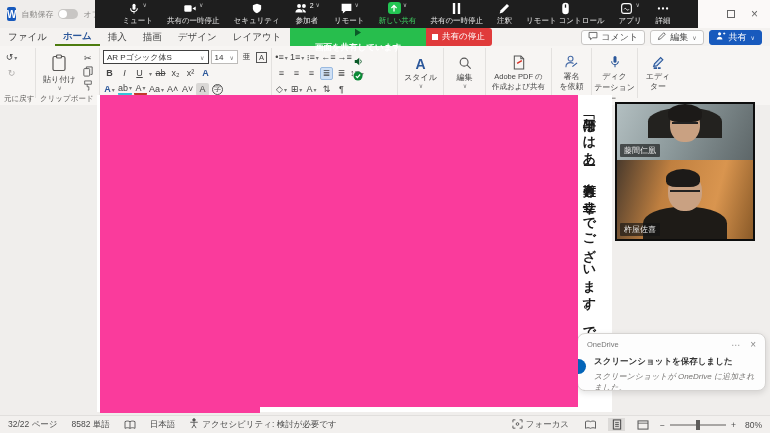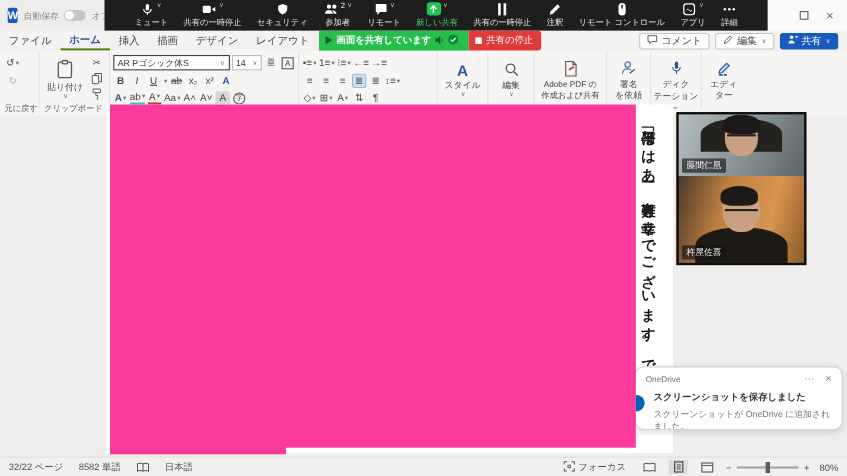--- a/index.html
+++ b/index.html
@@ -23,21 +23,21 @@
   .mt-green { color:#3FD463; }
   .greenbox { width:13px; height:12px; background:#23C553; border-radius:3px; display:flex; align-items:center; justify-content:center; }
   .tb-right { width:72px; background:#FBF9F8; display:flex; align-items:center; justify-content:flex-end; gap:16px; padding-right:12px; color:#666; }
   .restore-box { width:8px; height:8px; border:1px solid #666; display:inline-block; }
   .close-x { font-size:12px; }
 
   
   .tabrow { height:18px; background:#F4F2F0; display:flex; align-items:stretch; font-size:9.5px; color:#444; position:relative; flex:none; }
   .tab { padding:0 8px; display:flex; align-items:center; cursor:pointer; white-space:nowrap; }
   .tab.active { color:#2B579A; border-bottom:2px solid #4d7c0f; font-weight:bold; }
-  .share-banner { position:absolute; left:290px; top:0; height:18px; width:136px; background:#27BE4D; color:#fff; font-size:8.5px; font-weight:bold; display:flex; align-items:center; gap:3px; padding:0 5px; z-index:6; }
+  .share-banner { position:absolute; left:290px; top:0; height:18px; width:136px; background:#27BE4D; color:#fff; font-size:8.5px; font-weight:bold; display:flex; align-items:center; gap:3px; padding:0 5px; z-index:6;flex-direction:column; }
   .stop-btn { position:absolute; left:426px; top:0; height:18px; width:66px; background:#E03B3B; color:#fff; font-size:8.5px; display:flex; align-items:center; gap:4px; padding:0 6px; border-radius:0 3px 3px 0; z-index:6; cursor:pointer; }
   .stop-sq { width:6px; height:6px; background:#fff; display:inline-block; }
   .tr-actions { margin-left:auto; display:flex; align-items:center; gap:5px; padding-right:8px; }
   .tr-btn { height:15px; border:1px solid #C8C6C4; border-radius:3px; background:#FDFDFD; display:flex; align-items:center; gap:3px; padding:0 6px; font-size:9px; color:#444; cursor:pointer; white-space:nowrap; }
   .tr-btn.blue { background:#185ABD; border-color:#185ABD; color:#fff; }
 
   
   .ribbon { height:59px; background:#F7F5F3; display:flex; align-items:flex-start; padding:2px 0 0 2px; position:relative; flex:none; }
   .rg { display:flex; flex-direction:column; justify-content:flex-start; border-right:1px solid #E3E1DF; padding:1px 3px; height:50px; }
   .rrow { display:flex; align-items:center; gap:2px; height:16px; }
@@ -58,21 +58,21 @@
   .justify-on { background:#CFE0F5; border:1px solid #9ABAE0; }
 
   
   .docarea { flex:1; background:#F0EEEC; position:relative; }
   .page-white { position:absolute; left:97px; top:95px; width:515px; height:317px; background:#fff; z-index:1; }
   .vtext { position:absolute; left:580px; top:108px; height:298px; writing-mode:vertical-rl; text-orientation:upright; font-family:"Liberation Serif","DejaVu Serif",serif; font-size:13px; font-weight:600; color:#1a1a1a; letter-spacing:1px; z-index:2; }
   .pink-main { position:absolute; left:100px; top:95px; width:478px; height:312px; background:#FA3B9C; z-index:4; }
   .pink-step { position:absolute; left:100px; top:406px; width:160px; height:7px; background:#FA3B9C; z-index:4; }
 
   
-  .videos { position:absolute; left:615px; top:102px; width:118px; height:139px; border:2px solid #0D0D0D; background:#111; z-index:5; }
+  .videos { position:absolute; left:615px; top:102px; width:140px; height:139px; border:2px solid #0D0D0D; background:#111; z-index:5; }
   .vid { position:relative; width:100%; overflow:hidden; }
   .vid1 { height:56px; background:linear-gradient(115deg,#b3bfc1 0%,#8d9a9c 45%,#5d6668 100%); }
   .vid2 { height:79px; background:linear-gradient(105deg,#4a3a2c 0%,#c08040 35%,#d9954f 70%,#8a5a28 100%); }
   .person { position:absolute; left:50%; transform:translateX(-50%); }
   .torso { bottom:-4px; width:74px; height:30px; background:#23221F; border-radius:45% 45% 0 0; }
   .torso.warm { background:#1E1B17; width:84px; height:36px; }
   .head { width:30px; height:34px; background:#C9A182; border-radius:46%; }
   .head::before { content:""; position:absolute; left:-2px; top:-4px; width:34px; height:18px; background:#1C1A18; border-radius:50% 50% 30% 30%; }
   .h1 { bottom:22px; } .h2 { bottom:30px; }
   .glasses { position:absolute; top:14px; left:2px; width:26px; height:7px; border-top:2px solid #222; }
@@ -80,21 +80,21 @@
 
   
   .toast { position:absolute; left:577px; top:333px; width:189px; height:58px; background:#FDFDFD; border:1px solid #D6D4D2; border-radius:8px; box-shadow:0 2px 6px rgba(0,0,0,.12); z-index:3; overflow:hidden; }
   .toast-head { display:flex; align-items:center; padding:5px 9px 0 9px; font-size:7.5px; color:#777; }
   .toast-head .sp { flex:1; }
   .toast-dots { color:#999; font-size:9px; margin-right:10px; cursor:pointer; }
   .toast-x { color:#888; font-size:10px; cursor:pointer; }
   .toast-body { position:relative; padding:6px 8px 0 16px; }
   .od-icon { position:absolute; left:-7px; top:9px; width:15px; height:15px; border-radius:50%; background:#0364B8; }
   .toast-title { font-size:8.5px; font-weight:bold; color:#333; }
-  .toast-desc { font-size:8px; color:#767472; margin-top:3px; }
+  .toast-desc { font-size:8px; color:#767472; margin-top:3px;font-style:italic; }
 
   
   .statusbar { height:18px; background:#F2F0EE; border-top:1px solid #E1DFDD; display:flex; align-items:center; font-size:8.5px; color:#4b4b4b; padding:0 8px; z-index:6; position:relative; flex:none; }
   .sb-item { margin-right:14px; display:flex; align-items:center; gap:3px; cursor:pointer; white-space:nowrap; }
   .sb-right { margin-left:auto; display:flex; align-items:center; gap:9px; }
   .viewbtn { width:17px; height:13px; display:flex; align-items:center; justify-content:center; cursor:pointer; }
   .viewbtn.sel { background:#DCDAD8; }
   .slider { display:flex; align-items:center; gap:5px; }
   .track { width:56px; height:2px; background:#A8A6A4; position:relative; }
   .thumb { position:absolute; left:46%; top:-4px; width:4px; height:10px; background:#5f5d5b; }
@@ -557,20 +557,27 @@
   <div class="statusbar">
     <span class="sb-item">32/22 ページ</span>
     <span class="sb-item">8582 単語</span>
     <span class="sb-item">
         <svg width="12" height="10" viewBox="0 0 14 12" fill="none" stroke="#555" stroke-width="1.1">
           <path d="M1 2c2-1 4-1 6 0 2-1 4-1 6 0v8c-2-1-4-1-6 0-2-1-4-1-6 0z"></path>
           <path d="M7 2v8"></path>
         </svg>
       </span>
     <span class="sb-item">日本語</span>
+    <span class="sb-item">
+      <span><svg width="10" height="11" viewBox="0 0 12 13" fill="none" stroke="#555" stroke-width="1.1">
+            <circle cx="6" cy="2.2" r="1.5" fill="#555"></circle>
+            <path d="M1.5 5h9M6 5v3M6 8l-2.5 4M6 8l2.5 4"></path>
+          </svg></span>
+      <span>アクセシビリティ: 検討が必要です</span>
+    </span>
     <div class="sb-right">
       <span class="sb-item" style="margin-right:4px">
         <span><svg width="11" height="10" viewBox="0 0 13 12" fill="none" stroke="#555" stroke-width="1.1">
               <path d="M1 4V1h3M12 4V1H9M1 8v3h3M12 8v3H9"></path>
               <circle cx="6.5" cy="6" r="1.6"></circle>
             </svg></span>
         <span>フォーカス</span>
       </span>
       <span class="viewbtn">
           <svg width="13" height="10" viewBox="0 0 14 12" fill="none" stroke="#555" stroke-width="1.1">

